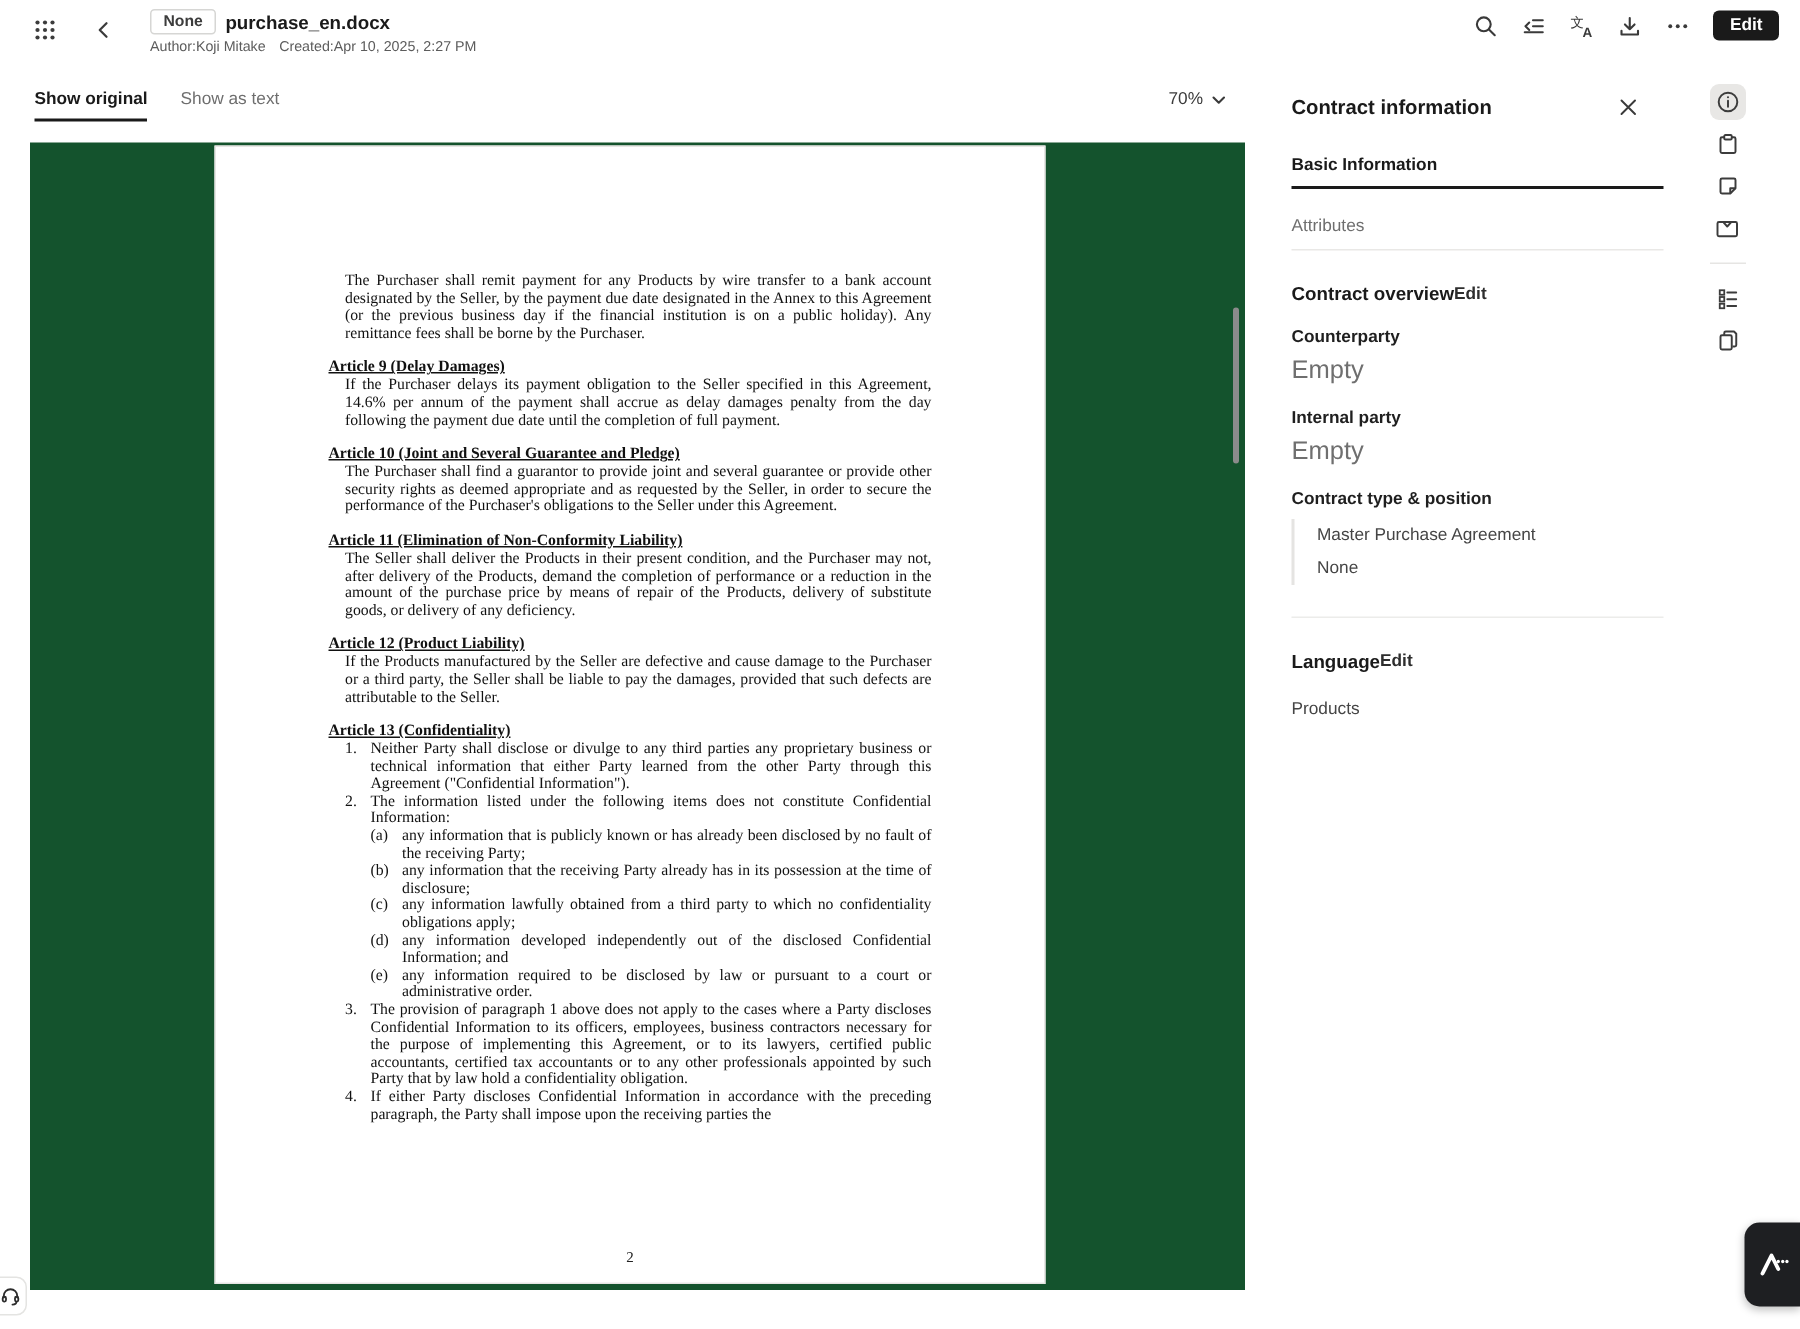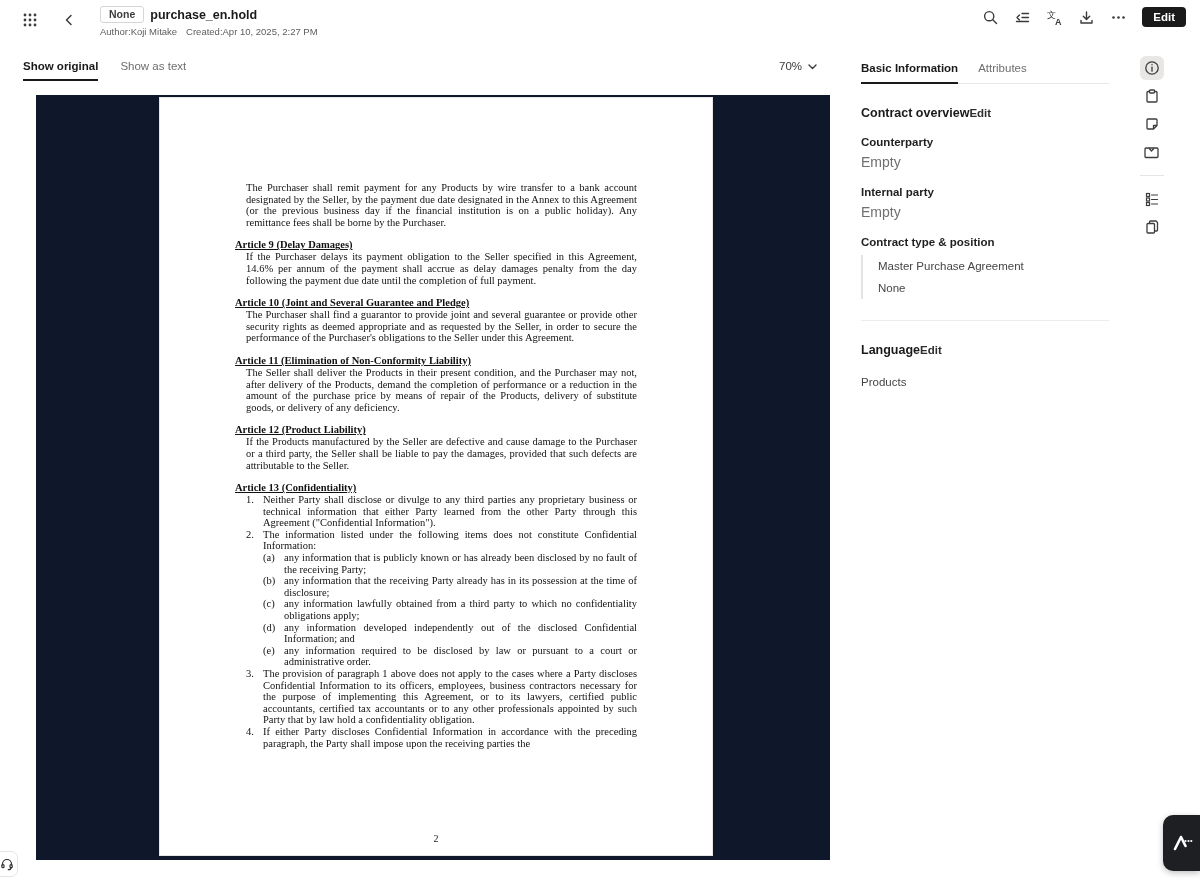--- a/index.html
+++ b/index.html
@@ -26,21 +26,21 @@
 
   
   .toolbar { position:absolute; left:0; top:38px; width:830px; height:57px; background:#fff; }
   .view-tabs { position:absolute; left:23px; top:22px; display:flex; gap:22px; }
   .view-tab { font-size:11.5px; color:#6e6e6e; padding-bottom:7px; cursor:pointer; border-bottom:2px solid transparent; }
   .view-tab.active { color:#1a1a1a; font-weight:700; border-bottom-color:#1a1a1a; }
   .zoom-ctl { position:absolute; left:779px; top:22px; display:flex; align-items:center; gap:5px; cursor:pointer; }
   .zoom-val { font-size:11.5px; color:#3a3a3a; }
 
   
-  .viewer { position:absolute; left:36px; top:95px; width:810px; height:765px; background:#0f172a; }
+  .viewer { position:absolute; left:20px; top:95px; width:810px; height:765px; background:#14532d; }
   .page {
     position:absolute; left:123px; top:2px; width:554px; height:759px;
     background:#fff; border:1px solid #e7e6e4;
     font-family:"Liberation Serif", serif; color:#111;
   }
   .page-inner { padding:84px 75px 0 75px; font-size:10.5px; line-height:11.6px; }
   .page h3 { font-size:10.5px; font-weight:700; margin-top:11px; line-height:12px;text-decoration:underline; }
   .page .body-p { margin-left:11px; text-align:justify; }
   .page .intro { margin-top:0; }
   .olist { margin-left:11px; }
@@ -52,30 +52,30 @@
   .sitem .snum { flex:0 0 21px; }
   .sitem .txt { flex:1; }
   .page-num { position:absolute; left:0; right:0; bottom:11px; text-align:center; font-size:10px; color:#222; }
   .scroll-thumb { position:absolute; right:4px; top:110px; width:4px; height:104px; background:#8b8b8b; border-radius:2px; cursor:pointer; }
 
   
   .sidebar { position:absolute; left:830px; top:38px; width:300px; height:848px; background:#fff; }
   .sb-head { display:flex; align-items:center; justify-content:space-between; padding:24px 36px 0 31px; }
   .sb-title { font-size:13.5px; font-weight:700; color:#1a1a1a; }
   .sb-close { width:18px; height:18px; display:flex; align-items:center; justify-content:center; cursor:pointer; color:#3a3a3a; }
-  .sb-tabs { display:flex; gap:20px; margin:24px 0 0 31px; border-bottom:1px solid #e9e8e6; width:248px; }
+  .sb-tabs { display:flex; gap:20px; margin:24px 0 0 31px; border-bottom:1px solid #e9e8e6; width:248px;flex-direction:column; }
   .sb-tab { font-size:11.5px; color:#6e6e6e; padding-bottom:8px; border-bottom:2px solid transparent; margin-bottom:-1px; cursor:pointer; }
   .sb-tab.active { color:#1a1a1a; font-weight:700; border-bottom-color:#1a1a1a; }
   .sb-body { padding:22px 41px 0 31px; }
   .sec-head { display:flex; align-items:center; }
   .sec-title { font-size:12.5px; font-weight:700; color:#1a1a1a; }
   .edit-link { font-size:11.5px; font-weight:700; color:#2e2e2e; cursor:pointer; }
   .field { margin-top:16px; }
   .field-label { font-size:11.5px; font-weight:700; color:#1f1f1f; }
-  .field-value { font-size:14px; color:#454545; margin-top:6px; }
+  .field-value { font-size:17px; color:#454545; margin-top:6px; }
   .field-value.empty { color:#6f6f6f; }
   .type-block { margin-top:7px; border-left:2px solid #e5e4e2; padding-left:15px; }
   .type-item { font-size:11.5px; color:#454545; padding:5px 0; cursor:default; }
   .sb-divider { border-top:1px solid #ececea; margin:21px 0 0 0; width:248px; }
   .lang-sec { margin-top:22px; }
   .lang-value { font-size:11.5px; color:#454545; margin-top:19px; }
 
   
   .rail { position:absolute; left:1138px; top:56px; width:27px; display:flex; flex-direction:column; align-items:center; gap:4px; }
   .rail-btn { width:24px; height:24px; border-radius:6px; display:flex; align-items:center; justify-content:center; color:#3c3c3c; cursor:pointer; }
@@ -121,21 +121,21 @@
     <div class="back-btn">
       <span>
         <svg width="14" height="14" viewBox="0 0 14 14" fill="none" stroke="#3c3c3c" stroke-width="1.5" stroke-linecap="round" stroke-linejoin="round">
             <path d="M9 2.5 4.5 7 9 11.5"></path>
           </svg>
       </span>
     </div>
     <div class="doc-head">
       <div class="doc-head-row">
         <span class="status-badge">None</span>
-        <span class="doc-title">purchase_en.hold</span>
+        <span class="doc-title">purchase_en.docx</span>
       </div>
       <div class="doc-meta">
         <span>Author:Koji Mitake</span>
         <span>Created:Apr 10, 2025, 2:27 PM</span>
       </div>
     </div>
   </div>
   <div class="topbar-right">
     <div class="tb-icon">
       <span>
@@ -255,20 +255,30 @@
           <span class="txt">If either Party discloses Confidential Information in accordance with the preceding paragraph, the Party shall impose upon the receiving parties the</span>
         </div>
       </div>
     </div>
     <div class="page-num">2</div>
   </div>
   <div class="scroll-thumb"></div>
 </div>
 
 <div class="sidebar">
+  <div class="sb-head">
+    <span class="sb-title">Contract information</span>
+    <span class="sb-close">
+      <span>
+        <svg width="13" height="13" viewBox="0 0 13 13" fill="none" stroke="#3a3a3a" stroke-width="1.3" stroke-linecap="round">
+            <path d="M2 2l9 9M11 2l-9 9"></path>
+          </svg>
+      </span>
+    </span>
+  </div>
   <div class="sb-tabs">
     <div class="sb-tab active">Basic Information</div>
     <div class="sb-tab">Attributes</div>
   </div>
   <div class="sb-body">
     <div class="sec-head">
       <span class="sec-title">Contract overview</span>
       <span class="edit-link">Edit</span>
     </div>
 

